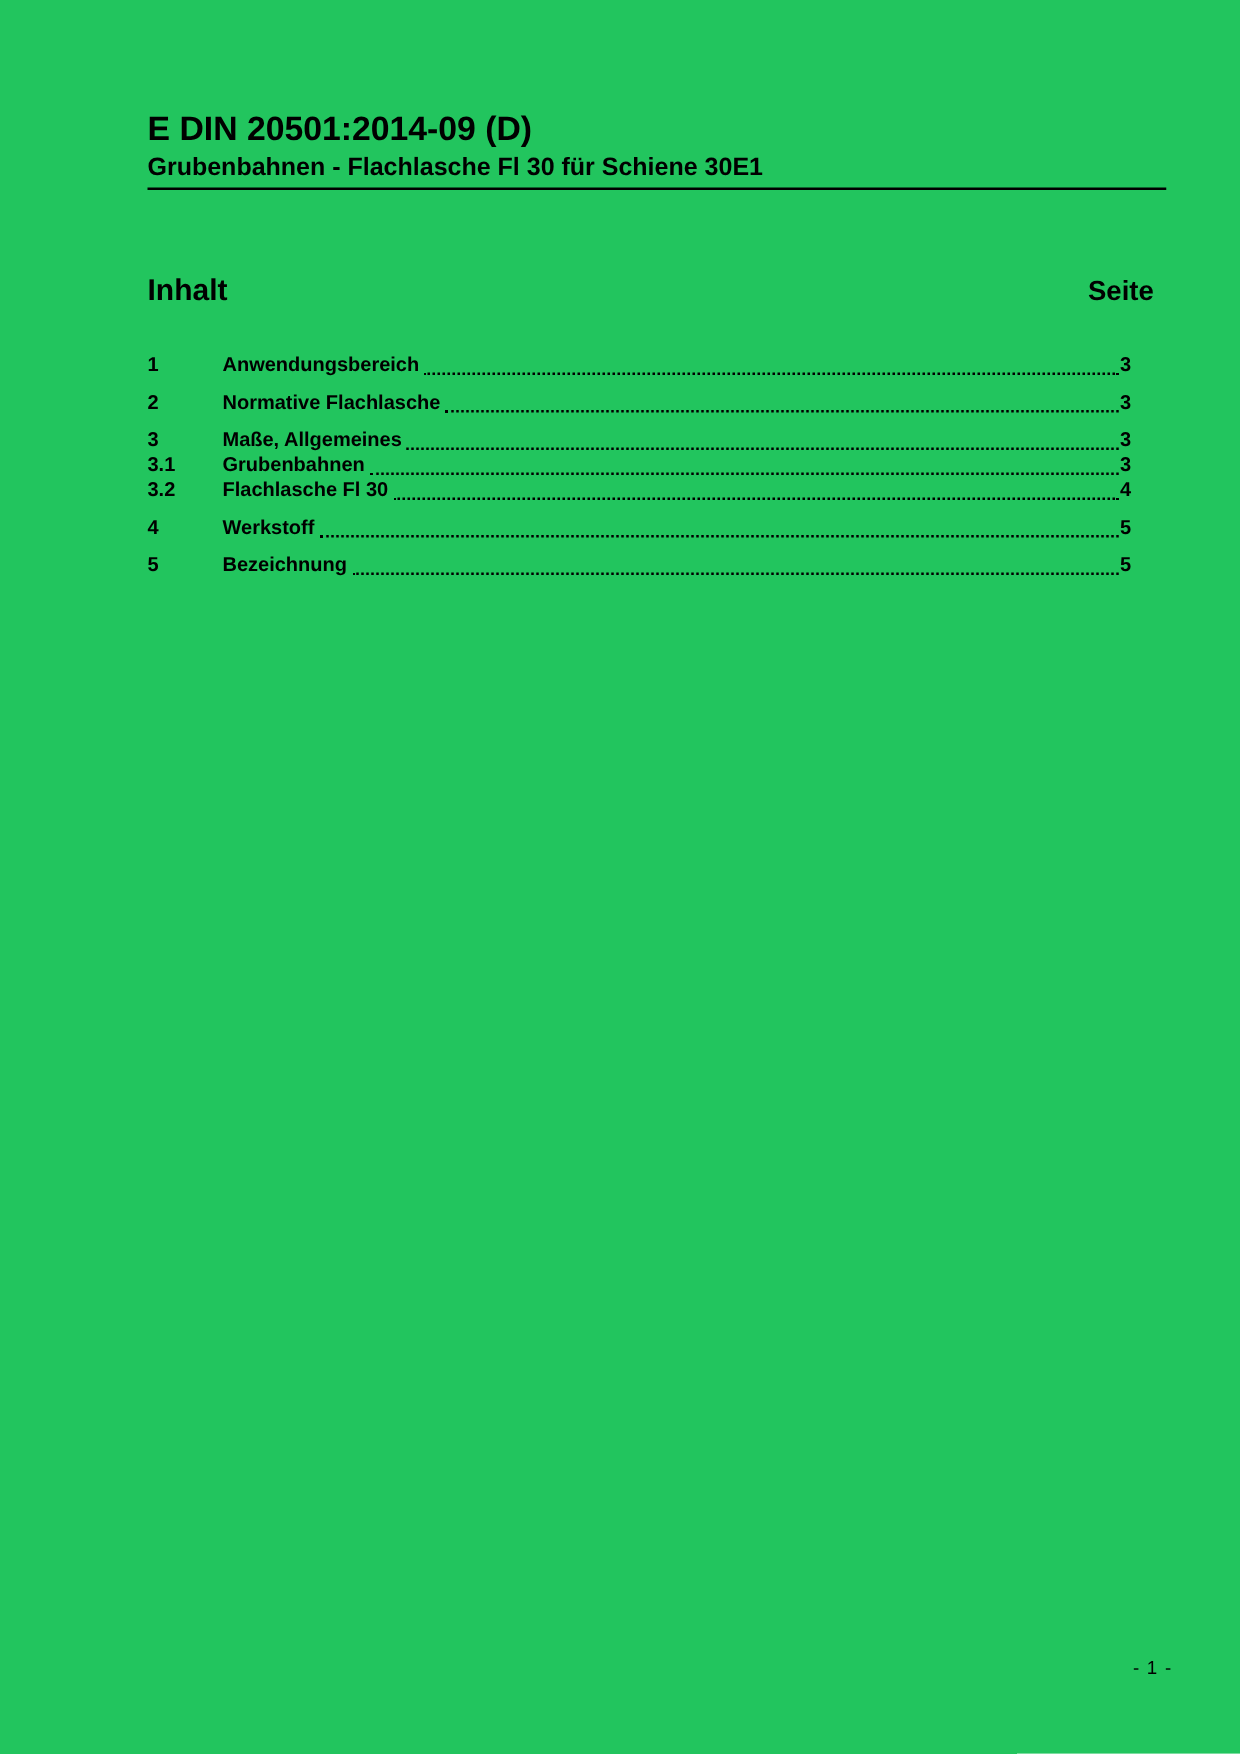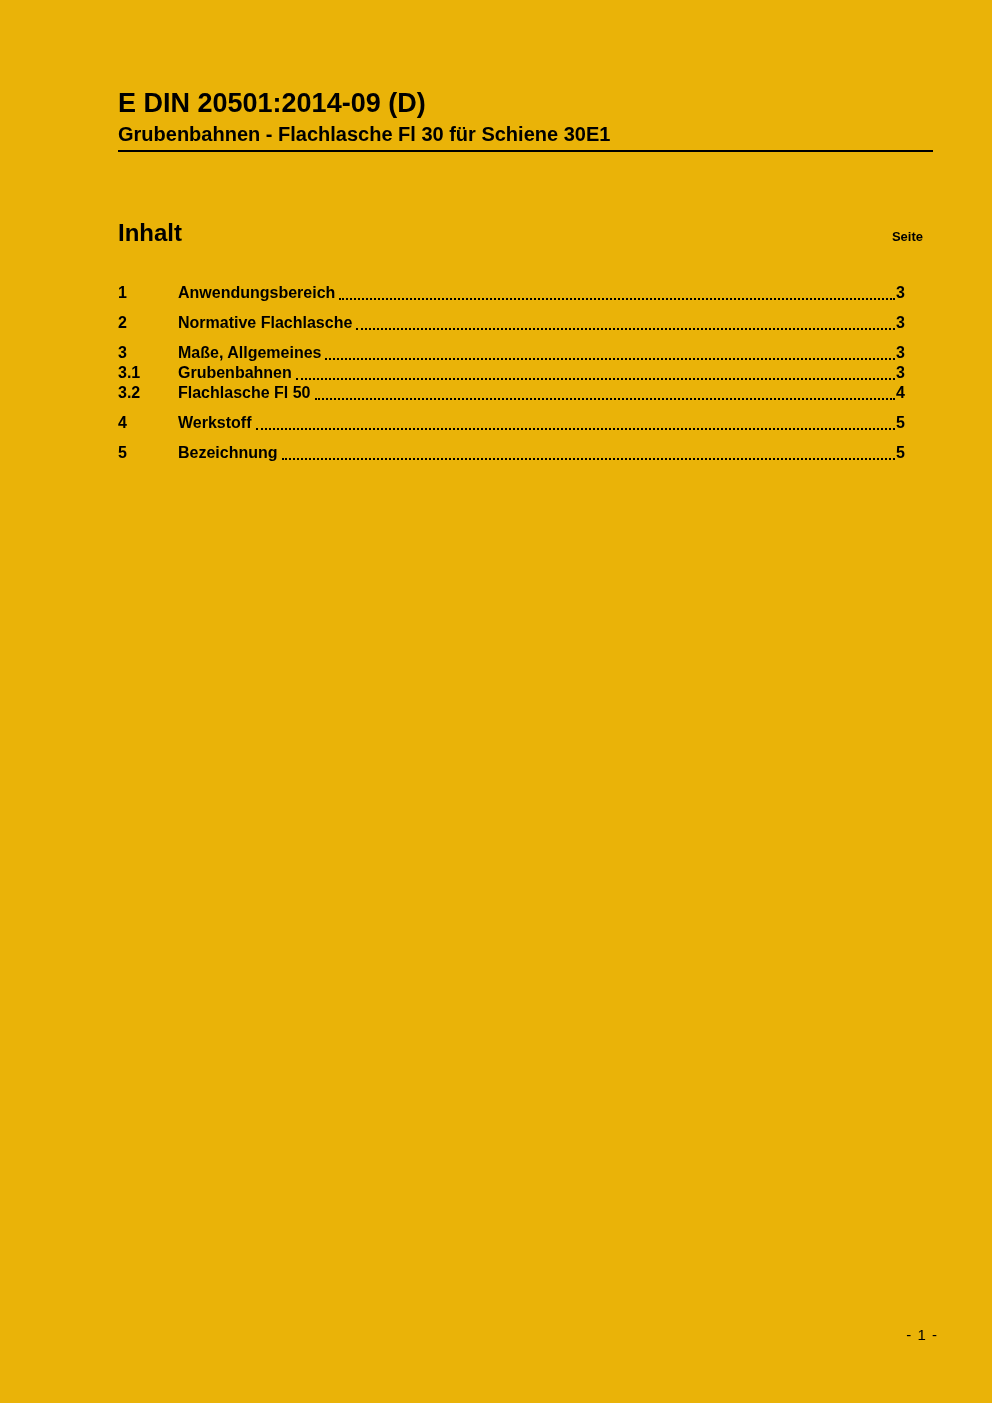--- a/index.html
+++ b/index.html
@@ -4,21 +4,21 @@
 <style>
   html, body {
     margin: 0;
     padding: 0;
     background: #ffffff;
   }
   .page {
     position: relative;
     width: 992px;
     height: 1403px;
-    background: #eab308;
+    background: #22c55e;
     color: #000000;
     font-family: "Liberation Sans", "DejaVu Sans", sans-serif;
     overflow: hidden;
   }
 
   
   .header {
     position: absolute;
     left: 118px;
     top: 88px;
@@ -61,21 +61,21 @@
     justify-content: space-between;
     align-items: baseline;
     gap: 40px;
   }
   .toc-heading {
     font-size: 24px;
     font-weight: bold;
     line-height: 26px;
   }
   .seite-label {
-    font-size: 13px;
+    font-size: 22px;
     font-weight: bold;
   }
 
   
   .toc {
     position: absolute;
     left: 118px;
     top: 283px;
     width: 787px;
   }
@@ -158,21 +158,21 @@
 
     <div class="toc-row sub">
       <span class="toc-num">3.1</span>
       <span class="toc-title">Grubenbahnen</span>
       <span class="toc-leader"></span>
       <span class="toc-page">3</span>
     </div>
 
     <div class="toc-row sub">
       <span class="toc-num">3.2</span>
-      <span class="toc-title">Flachlasche Fl 50</span>
+      <span class="toc-title">Flachlasche Fl 30</span>
       <span class="toc-leader"></span>
       <span class="toc-page">4</span>
     </div>
 
     <div class="toc-row gap">
       <span class="toc-num">4</span>
       <span class="toc-title">Werkstoff</span>
       <span class="toc-leader"></span>
       <span class="toc-page">5</span>
     </div>

